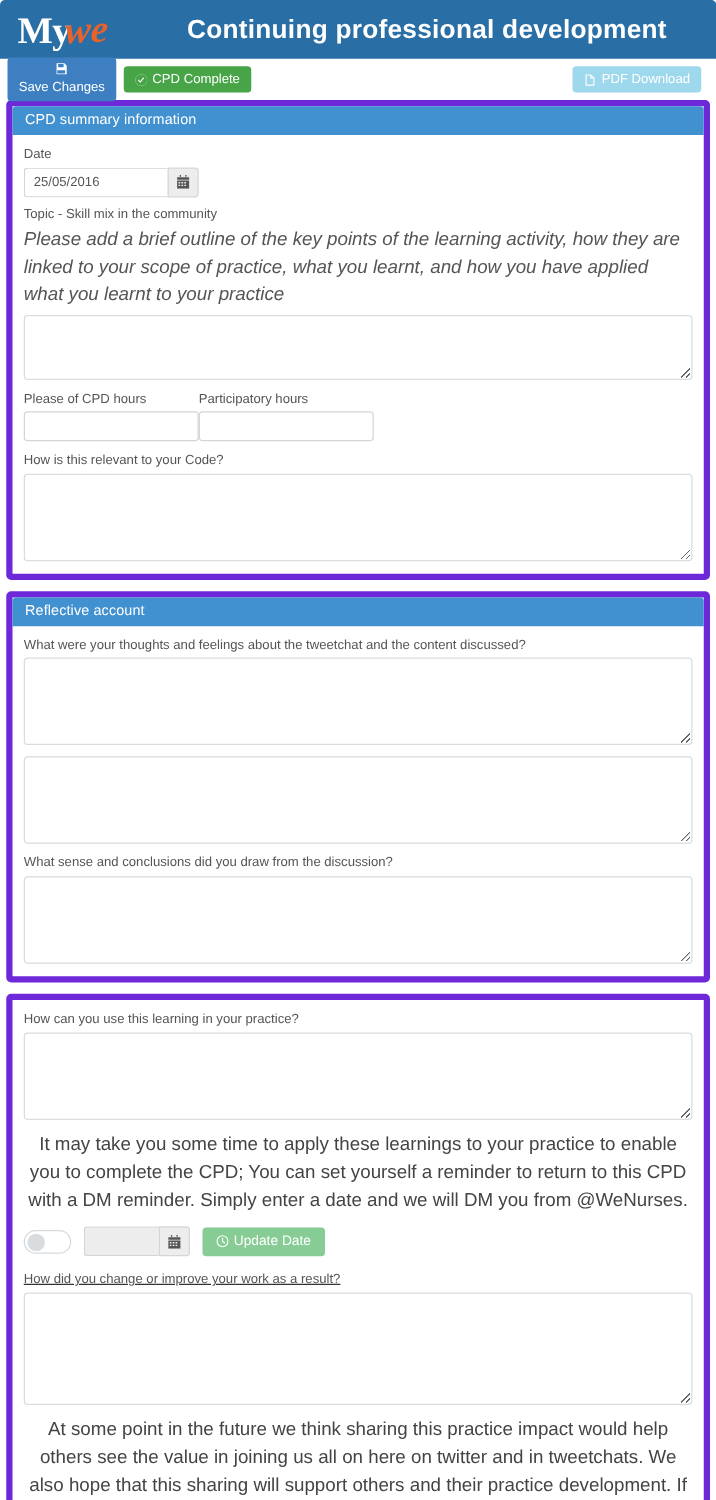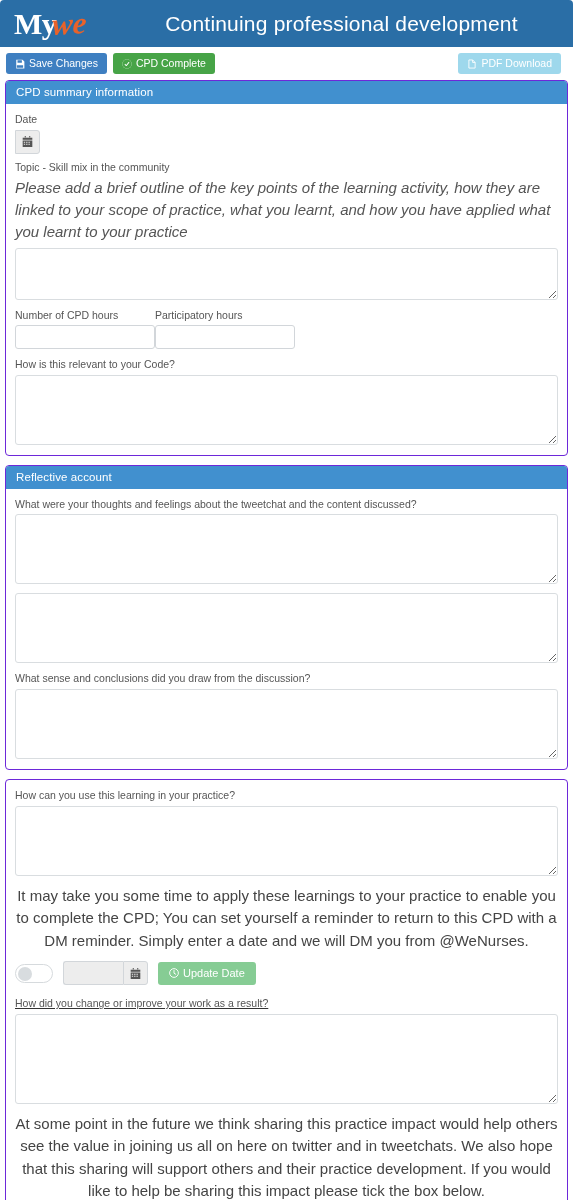--- a/index.html
+++ b/index.html
@@ -54,21 +54,21 @@
     margin-left: -4px;
     transform: skewX(-6deg) rotate(-3deg);
     display: inline-block;
   }
   .header-title {
     position: absolute;
     left: 0; right: 0;
     text-align: center;
     color: #ffffff;
     font-size: 21px;
-    font-weight: normal;
+    font-weight: bold;
     letter-spacing: 0.2px;
     padding-left: 110px;
     pointer-events: none;
   }
 
   
   .toolbar {
     height: 33px;
     display: flex;
     align-items: center;
@@ -82,29 +82,29 @@
     font-size: 10.5px;
     padding: 4px 9px;
     border: none;
     border-radius: 3px;
     color: #ffffff;
     cursor: pointer;
     line-height: 1.2;
     font-family: "Liberation Sans", sans-serif;
     white-space: nowrap;
   }
-  .btn-save { background: #3E7FC1; }
+  .btn-save { background: #3E7FC1; flex-direction: column; }
   .btn-complete { background: #47A447; margin-left: 6px; }
   .btn-pdf { background: #9ED8EC; color: #ffffff; margin-left: auto; margin-right: 6px; }
   .btn-update { background: #86CC94; padding: 5px 11px; font-size: 11px; }
   .btn svg { display: block; flex: none; }
 
   
   .panel {
-    border: 1px solid #6d28d9;
+    border: 5px solid #6d28d9;
     border-radius: 4px;
     background: #ffffff;
     margin: 0 5px 9px 5px;
   }
   .panel-heading {
     background: #4190CF;
     color: #ffffff;
     font-size: 11.5px;
     padding: 5px 10px 6px 10px;
     border-radius: 3px 3px 0 0;
@@ -274,41 +274,42 @@
   </div>
 
   <div class="panel">
     <div class="panel-heading">CPD summary information</div>
     <div class="panel-body">
 
       <div class="row">
         <div class="col-date">
           <label class="lbl">Date</label>
           <div class="input-group">
+            <input class="form-control" value="25/05/2016" style="">
             <span class="input-addon">
               <svg width="11" height="11" viewBox="0 0 16 16" fill="#555555" aria-hidden="true">
                 <path d="M4 0h1.5v2H4zM10.5 0H12v2h-1.5z"></path>
                 <path d="M1 2.5h14v3H1z"></path>
                 <path d="M1 6.5h14V16H1zM2.6 8.2h2v1.7h-2zm3.4 0h2v1.7H6zm3.4 0h2v1.7h-2zM2.6 11.2h2v1.7h-2zm3.4 0h2v1.7H6zm3.4 0h2v1.7h-2z" fill="#555555"></path>
                 <path d="M2.6 8.2h2v1.7h-2zm3.4 0h2v1.7H6zm3.4 0h2v1.7h-2zM2.6 11.2h2v1.7h-2zm3.4 0h2v1.7H6zm3.4 0h2v1.7h-2z" fill="#EDEDED"></path>
               </svg>
             </span>
           </div>
         </div>
       </div>
 
       <div style="margin-top:7px;">
         <div class="lbl">Topic - Skill mix in the community</div>
         <div class="help-italic">Please add a brief outline of the key points of the learning activity, how they are linked to your scope of practice, what you learnt, and how you have applied what you learnt to your practice</div>
         <textarea class="ta ta-sm" style=""></textarea>
       </div>
 
       <div class="row" style="margin-top:9px;">
         <div class="col-hours">
-          <label class="lbl">Number of CPD hours</label>
+          <label class="lbl">Please of CPD hours</label>
           <input class="form-control" value="" style="">
         </div>
         <div class="col-part">
           <label class="lbl">Participatory hours</label>
           <input class="form-control" value="" style="">
         </div>
       </div>
 
       <div style="margin-top:9px;">
         <label class="lbl">How is this relevant to your Code?</label>

